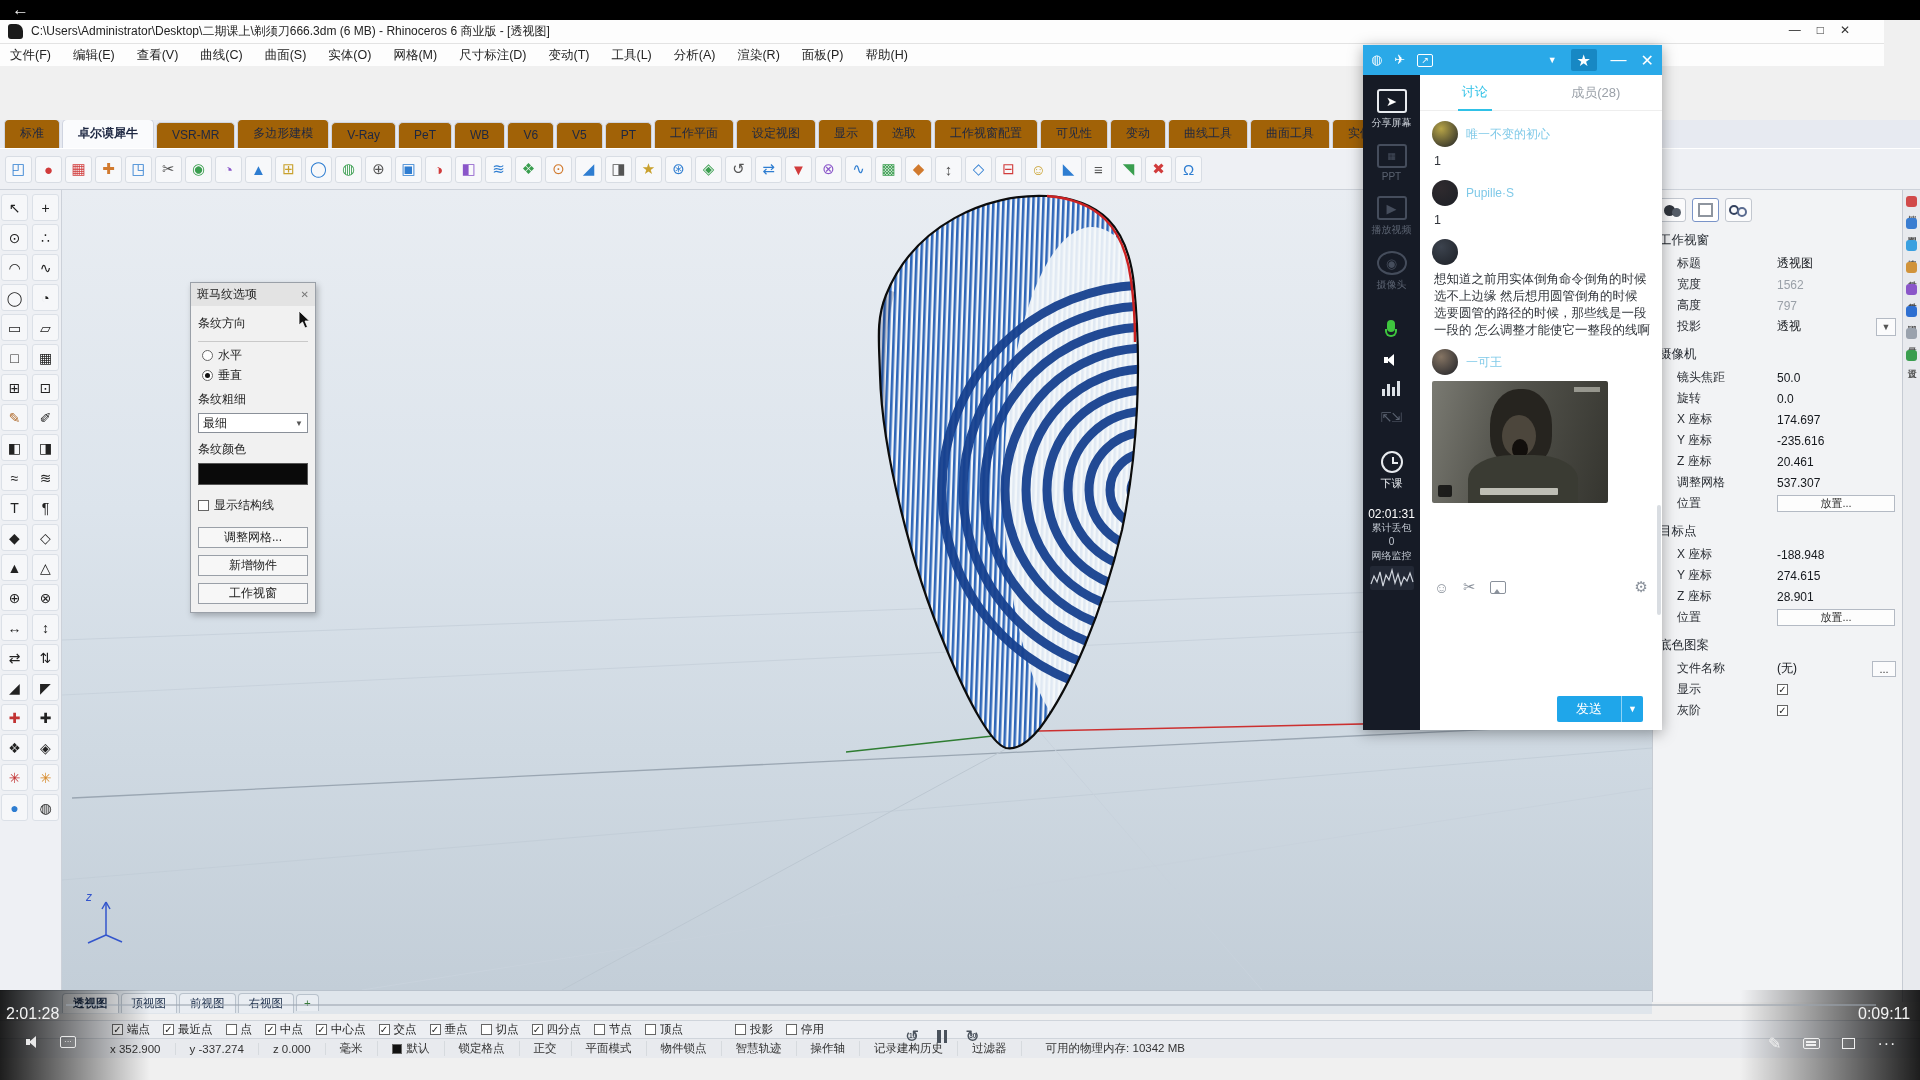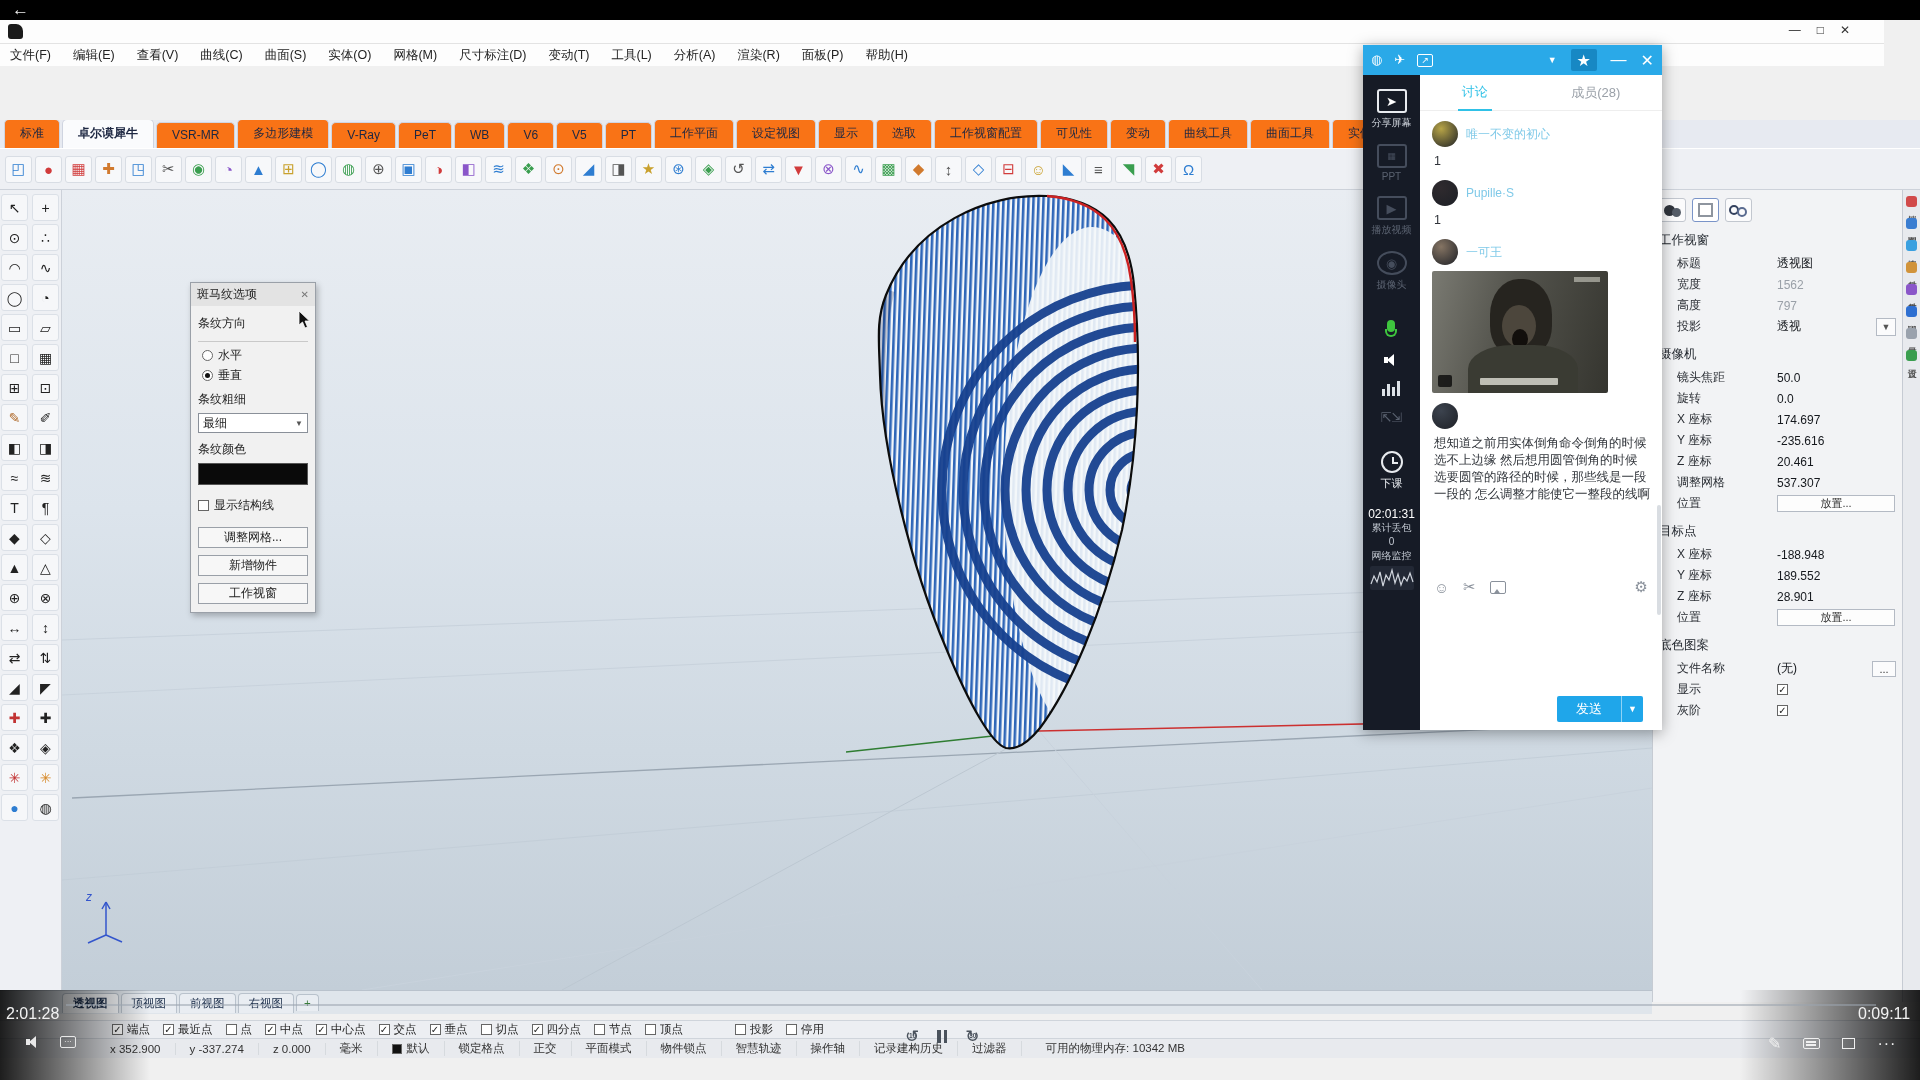--- a/index.html
+++ b/index.html
@@ -22,21 +22,21 @@
            padding:0 10px;gap:22px;font-size:12.5px;color:#222;white-space:nowrap;overflow:hidden;}
   .cmdline{left:0;top:46px;width:1884px;height:46px;background:#fff;border-bottom:1px solid #d8d8d8;
            padding:3px 8px;font-size:12.5px;}
   .cmd-history{color:#3c3ca0;}
   .cmd-prompt{color:#222;margin-top:4px;display:flex;align-items:center;gap:3px;}
   .caret{display:inline-block;width:8px;height:14px;background:#111;}
 
   
   .tabrow{left:0;top:100px;width:1920px;height:28px;background:#e7eaf1;display:flex;align-items:flex-end;
           padding:0 4px;overflow:hidden;}
-  .tab{font-size:12px;color:#1d2742;padding:5px 15px 6px 15px;background:#f97316;border:1px solid #cfd4e0;
+  .tab{font-size:12px;color:#1d2742;padding:5px 15px 6px 15px;background:#a16207;border:1px solid #cfd4e0;
        border-bottom:none;border-radius:5px 5px 0 0;margin-right:2px;white-space:nowrap;}
   .tab.active{background:#fafbfd;font-weight:bold;}
   .tab.overflow{padding:5px 8px;}
 
   
   .toolbar{left:0;top:128px;width:1920px;height:42px;background:#eef0f4;border-top:1px solid #fff;
            border-bottom:1px solid #cdd2da;display:flex;align-items:center;padding:0 5px;gap:3px;overflow:hidden;}
   .ticon{width:27px;height:27px;border:1px solid #d8dde4;background:#f7f8fa;border-radius:3px;
          display:flex;align-items:center;justify-content:center;font-size:15px;flex:0 0 auto;}
 
@@ -207,20 +207,21 @@
 <body>
 
 <div class="stage">
 
   <div class="abs back-arrow">←</div>
 
   <div class="abs app">
 
     <div class="abs titlebar">
       <div class="rhino-logo"></div>
+      <div class="title-text">C:\Users\Administrator\Desktop\二期课上\剃须刀666.3dm (6 MB) - Rhinoceros 6 商业版 - [透视图]</div>
       <div class="win-controls">
         <span>—</span>
         <span>□</span>
         <span>✕</span>
       </div>
     </div>
 
     <div class="abs menubar" id="menubar">
         <span class="menu-item">文件(F)</span>
         <span class="menu-item">编辑(E)</span>
@@ -519,21 +520,21 @@
               <span class="lbl">位置</span>
               <span class="rp-btn">放置...</span>
             </div>
             <div class="rp-section">目标点</div>
             <div class="rp-row">
               <span class="lbl">X 座标</span>
               <span class="val">-188.948</span>
             </div>
             <div class="rp-row">
               <span class="lbl">Y 座标</span>
-              <span class="val">189.552</span>
+              <span class="val">274.615</span>
             </div>
             <div class="rp-row">
               <span class="lbl">Z 座标</span>
               <span class="val">28.901</span>
             </div>
             <div class="rp-row">
               <span class="lbl">位置</span>
               <span class="rp-btn">放置...</span>
             </div>
             <div class="rp-section">底色图案</div>
@@ -749,41 +750,41 @@
                 <span class="msg-name">唯一不变的初心</span>
               </div>
               <div class="msg-text">1</div>
             </div>
             <div class="msg">
               <div class="msg-head">
                 <div class="avatar" style="background: radial-gradient(circle at 35% 30%, rgb(47, 42, 46), rgb(29, 32, 38));"></div>
                 <span class="msg-name">Pupille·S</span>
               </div>
               <div class="msg-text">1</div>
+            </div>
+            <div class="msg">
+              <div class="msg-head">
+                <div class="avatar" style="background: radial-gradient(circle at 35% 30%, rgb(60, 67, 78), rgb(29, 32, 38));"></div>
+              </div>
+              <div class="msg-text">想知道之前用实体倒角命令倒角的时候选不上边缘 然后想用圆管倒角的时候 选要圆管的路径的时候，那些线是一段一段的 怎么调整才能使它一整段的线啊</div>
             </div>
             <div class="msg">
               <div class="msg-head">
                 <div class="avatar" style="background: radial-gradient(circle at 35% 30%, rgb(133, 116, 99), rgb(29, 32, 38));"></div>
                 <span class="msg-name">一可王</span>
               </div>
               <div class="meme">
                 <i class="head"></i>
                 <i class="face"></i>
                 <i class="mouth"></i>
                 <i class="body"></i>
                 <i class="sub"></i>
                 <i class="badge"></i>
                 <i class="mark"></i>
               </div>
-            </div>
-            <div class="msg">
-              <div class="msg-head">
-                <div class="avatar" style="background: radial-gradient(circle at 35% 30%, rgb(60, 67, 78), rgb(29, 32, 38));"></div>
-              </div>
-              <div class="msg-text">想知道之前用实体倒角命令倒角的时候选不上边缘 然后想用圆管倒角的时候 选要圆管的路径的时候，那些线是一段一段的 怎么调整才能使它一整段的线啊</div>
             </div>
           </div>
         <div class="mt-toolrow">
           <span>☺</span>
           <span>✂</span>
           <span class="pic-icon"></span>
           <span style="margin-left:auto;">⚙</span>
         </div>
         <div class="mt-input"></div>
         <div class="mt-sendrow">

